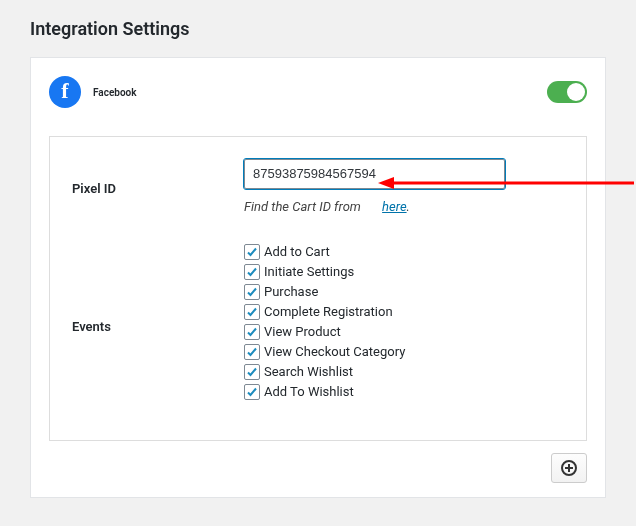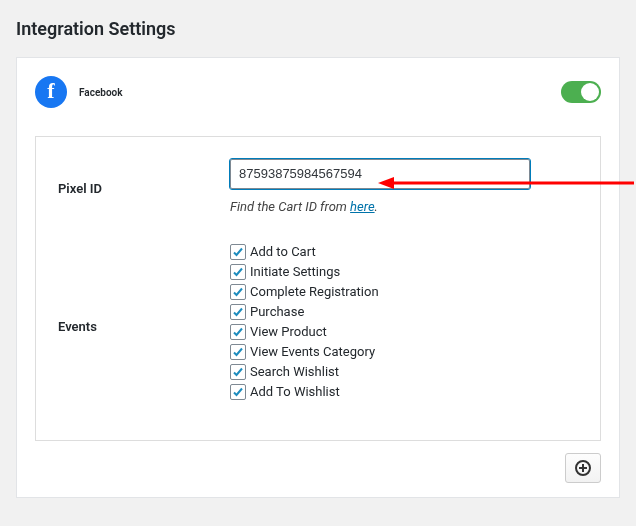--- a/index.html
+++ b/index.html
@@ -8,21 +8,21 @@
       background: #f1f1f1;
       font-family: -apple-system, BlinkMacSystemFont, "Segoe UI", Roboto, sans-serif;
       font-size: 13px;
       color: #23282d;
       width: 636px;
       height: 526px;
       box-sizing: border-box;
       position: relative;
     }
     .page {
-      padding: 18px 16px;
+      padding: 18px 30px;
     }
     h2.page-title {
       font-size: 18px;
       font-weight: 600;
       margin: 0 0 18px 0;
       color: #23282d;
     }
     .panel {
       background: #fff;
       border: 1px solid #e2e4e7;
@@ -92,40 +92,41 @@
       flex-shrink: 0;
       font-weight: 600;
       font-size: 13px;
       padding-top: 5px;
       color: #23282d;
     }
     .field-body {
       flex: 1;
     }
     .text-input {
-      width: 300px;
+      width: 261px;
       box-sizing: border-box;
       border: 1px solid #7e8993;
       outline: 1px solid #007cba;
       outline-offset: 0;
       padding: 4px 8px;
       font-size: 13px;
       line-height: 1.5;
       border-radius: 2px;
       color: #32373c;
     }
     .help-text {
       margin-top: 10px;
       font-style: italic;
       color: #444;
       font-size: 13px;
     }
     .help-text a {
       color: #0073aa;
       text-decoration: underline;
+      margin-left: 18px;
     }
     .event-item {
       display: flex;
       align-items: center;
       gap: 4px;
       margin-bottom: 4px;
       font-size: 13px;
       color: #23282d;
     }
     .checkbox {
@@ -225,45 +226,45 @@
                 </svg>
               </div>
               <span>Initiate Settings</span>
             </div>
             <div class="event-item">
               <div class="checkbox">
                 <svg width="12" height="12" viewBox="0 0 12 12">
                   <polyline points="2,6.5 4.5,9 10,2.5" fill="none" stroke="#1e8cbe" stroke-width="2"></polyline>
                 </svg>
               </div>
+              <span>Purchase</span>
+            </div>
+            <div class="event-item">
+              <div class="checkbox">
+                <svg width="12" height="12" viewBox="0 0 12 12">
+                  <polyline points="2,6.5 4.5,9 10,2.5" fill="none" stroke="#1e8cbe" stroke-width="2"></polyline>
+                </svg>
+              </div>
               <span>Complete Registration</span>
             </div>
             <div class="event-item">
               <div class="checkbox">
                 <svg width="12" height="12" viewBox="0 0 12 12">
                   <polyline points="2,6.5 4.5,9 10,2.5" fill="none" stroke="#1e8cbe" stroke-width="2"></polyline>
                 </svg>
               </div>
-              <span>Purchase</span>
-            </div>
-            <div class="event-item">
-              <div class="checkbox">
-                <svg width="12" height="12" viewBox="0 0 12 12">
-                  <polyline points="2,6.5 4.5,9 10,2.5" fill="none" stroke="#1e8cbe" stroke-width="2"></polyline>
-                </svg>
-              </div>
               <span>View Product</span>
             </div>
             <div class="event-item">
               <div class="checkbox">
                 <svg width="12" height="12" viewBox="0 0 12 12">
                   <polyline points="2,6.5 4.5,9 10,2.5" fill="none" stroke="#1e8cbe" stroke-width="2"></polyline>
                 </svg>
               </div>
-              <span>View Events Category</span>
+              <span>View Checkout Category</span>
             </div>
             <div class="event-item">
               <div class="checkbox">
                 <svg width="12" height="12" viewBox="0 0 12 12">
                   <polyline points="2,6.5 4.5,9 10,2.5" fill="none" stroke="#1e8cbe" stroke-width="2"></polyline>
                 </svg>
               </div>
               <span>Search Wishlist</span>
             </div>
             <div class="event-item">

